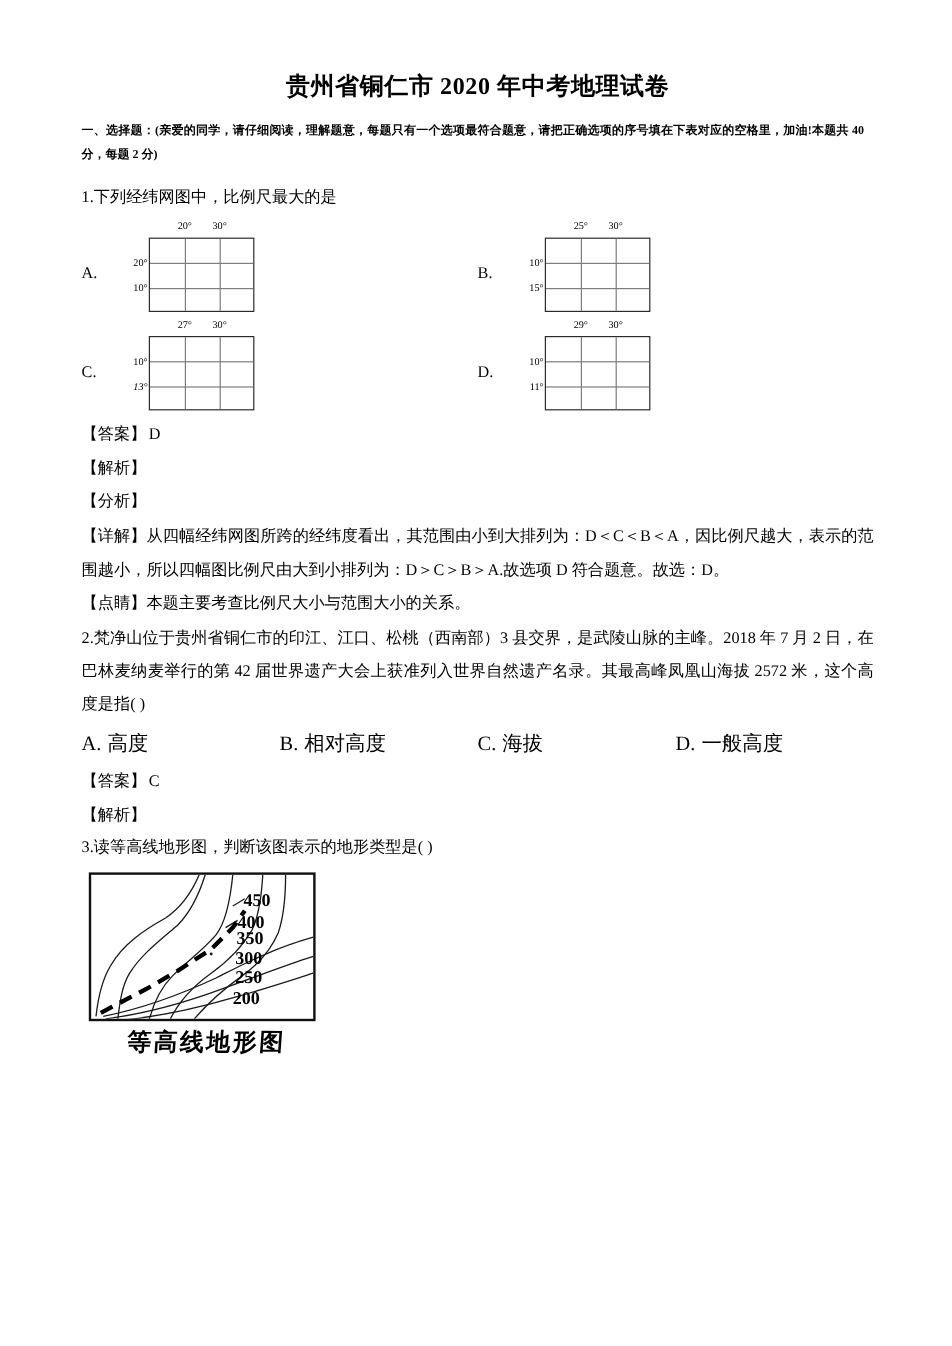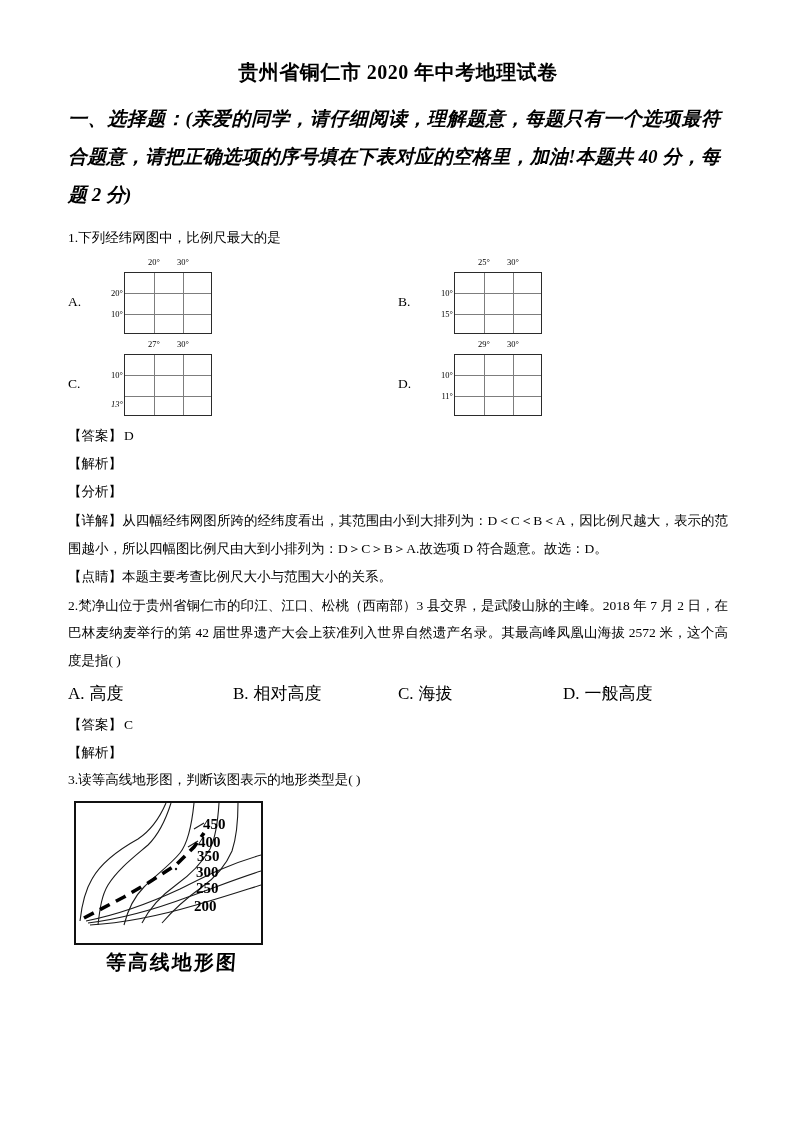--- a/index.html
+++ b/index.html
@@ -35,26 +35,25 @@
     text-align: center;
     font-size: 20px;
     font-weight: bold;
     letter-spacing: 0.5px;
     margin: 0 0 14px 0;
     line-height: 1.4;
   }
 
   
   .section-intro {
-    font-size: 19px;
+    font-size: 10px;
     font-weight: bold;
     line-height: 2.0;
     text-align: justify;
     margin: 0 8px 10px 0;
-    font-style: italic;
   }
 
   
   .q-stem {
     font-size: 13.5px;
     line-height: 2.05;
     text-align: justify;
     margin: 0;
   }
   .q-stem.tight { line-height: 1.9; }
@@ -153,21 +152,21 @@
     line-height: 1;
   }
 
   
   .contour-fig {
     margin: 8px 0 4px 6px;
     width: 196px;
   }
   .contour-box {
     width: 189px;
-    height: 144px;
+    height: 124px;
     border: 2.5px solid #111;
     box-sizing: border-box;
     background: #fff;
     position: relative;
     overflow: hidden;
   }
   .contour-caption {
     text-align: center;
     font-size: 20px;
     font-weight: bold;
@@ -235,21 +234,21 @@
           <div class="grid-letter">C.</div>
           <div class="grid-wrap">
             <div class="grid-box">
               <div class="vline" style="left:29px;"></div>
               <div class="vline" style="left:58px;"></div>
               <div class="hline" style="top:20px;"></div>
               <div class="hline" style="top:41px;"></div>
               <div class="lon-label" style="left:29px; top:-15px;">27°</div>
               <div class="lon-label" style="left:58px; top:-15px;">30°</div>
               <div class="lat-label" style="top:20px;">10°</div>
-              <div class="lat-label" style="top:49px;font-style:italic;">13°</div>
+              <div class="lat-label" style="top:41px;font-style:italic;">13°</div>
             </div>
           </div>
         </div>
 
         <div class="grid-item">
           <div class="grid-letter">D.</div>
           <div class="grid-wrap">
             <div class="grid-box">
               <div class="vline" style="left:29px;"></div>
               <div class="vline" style="left:58px;"></div>

